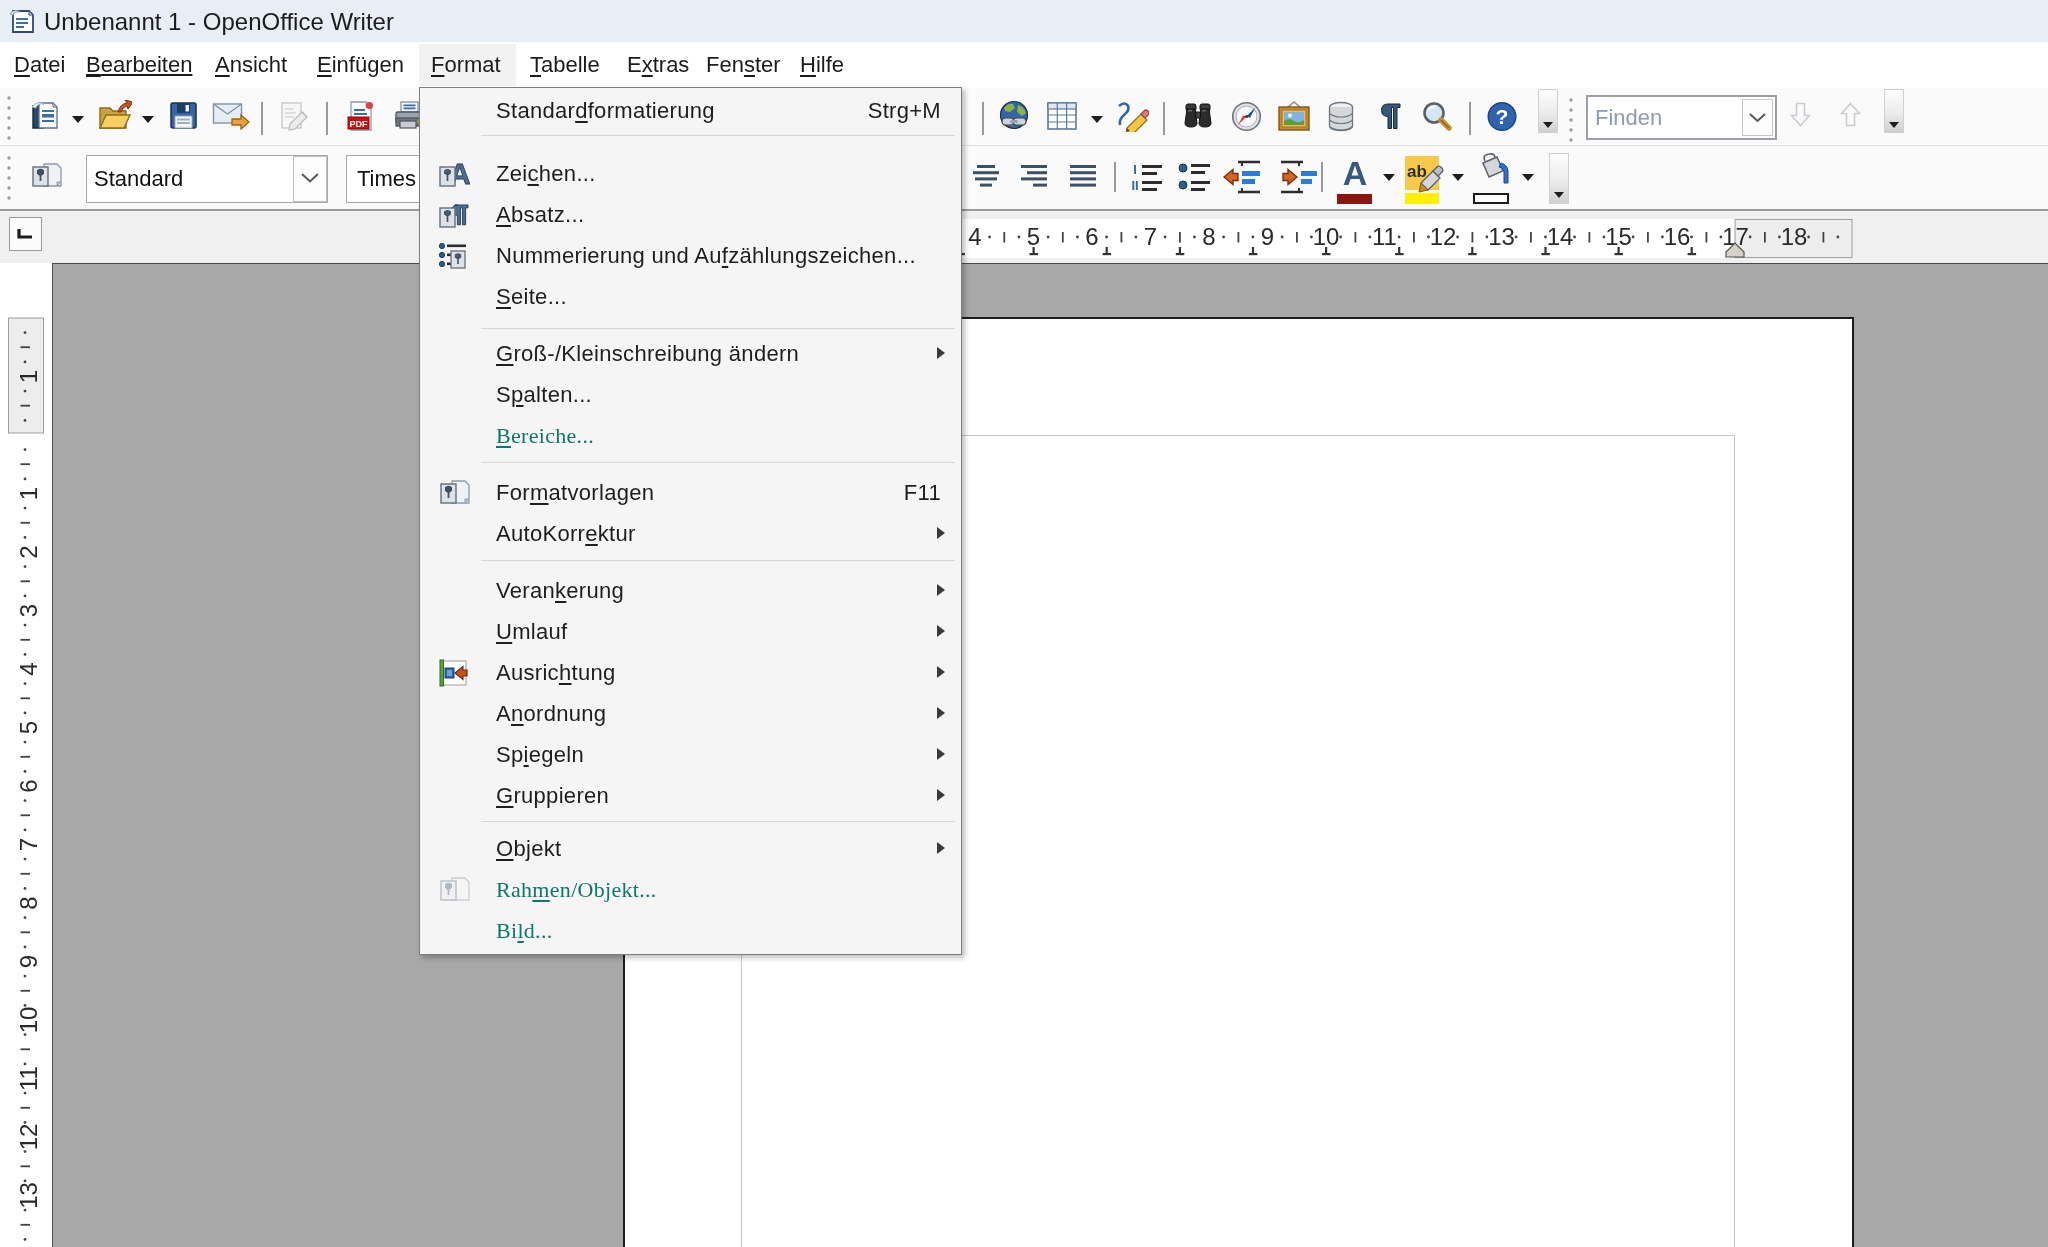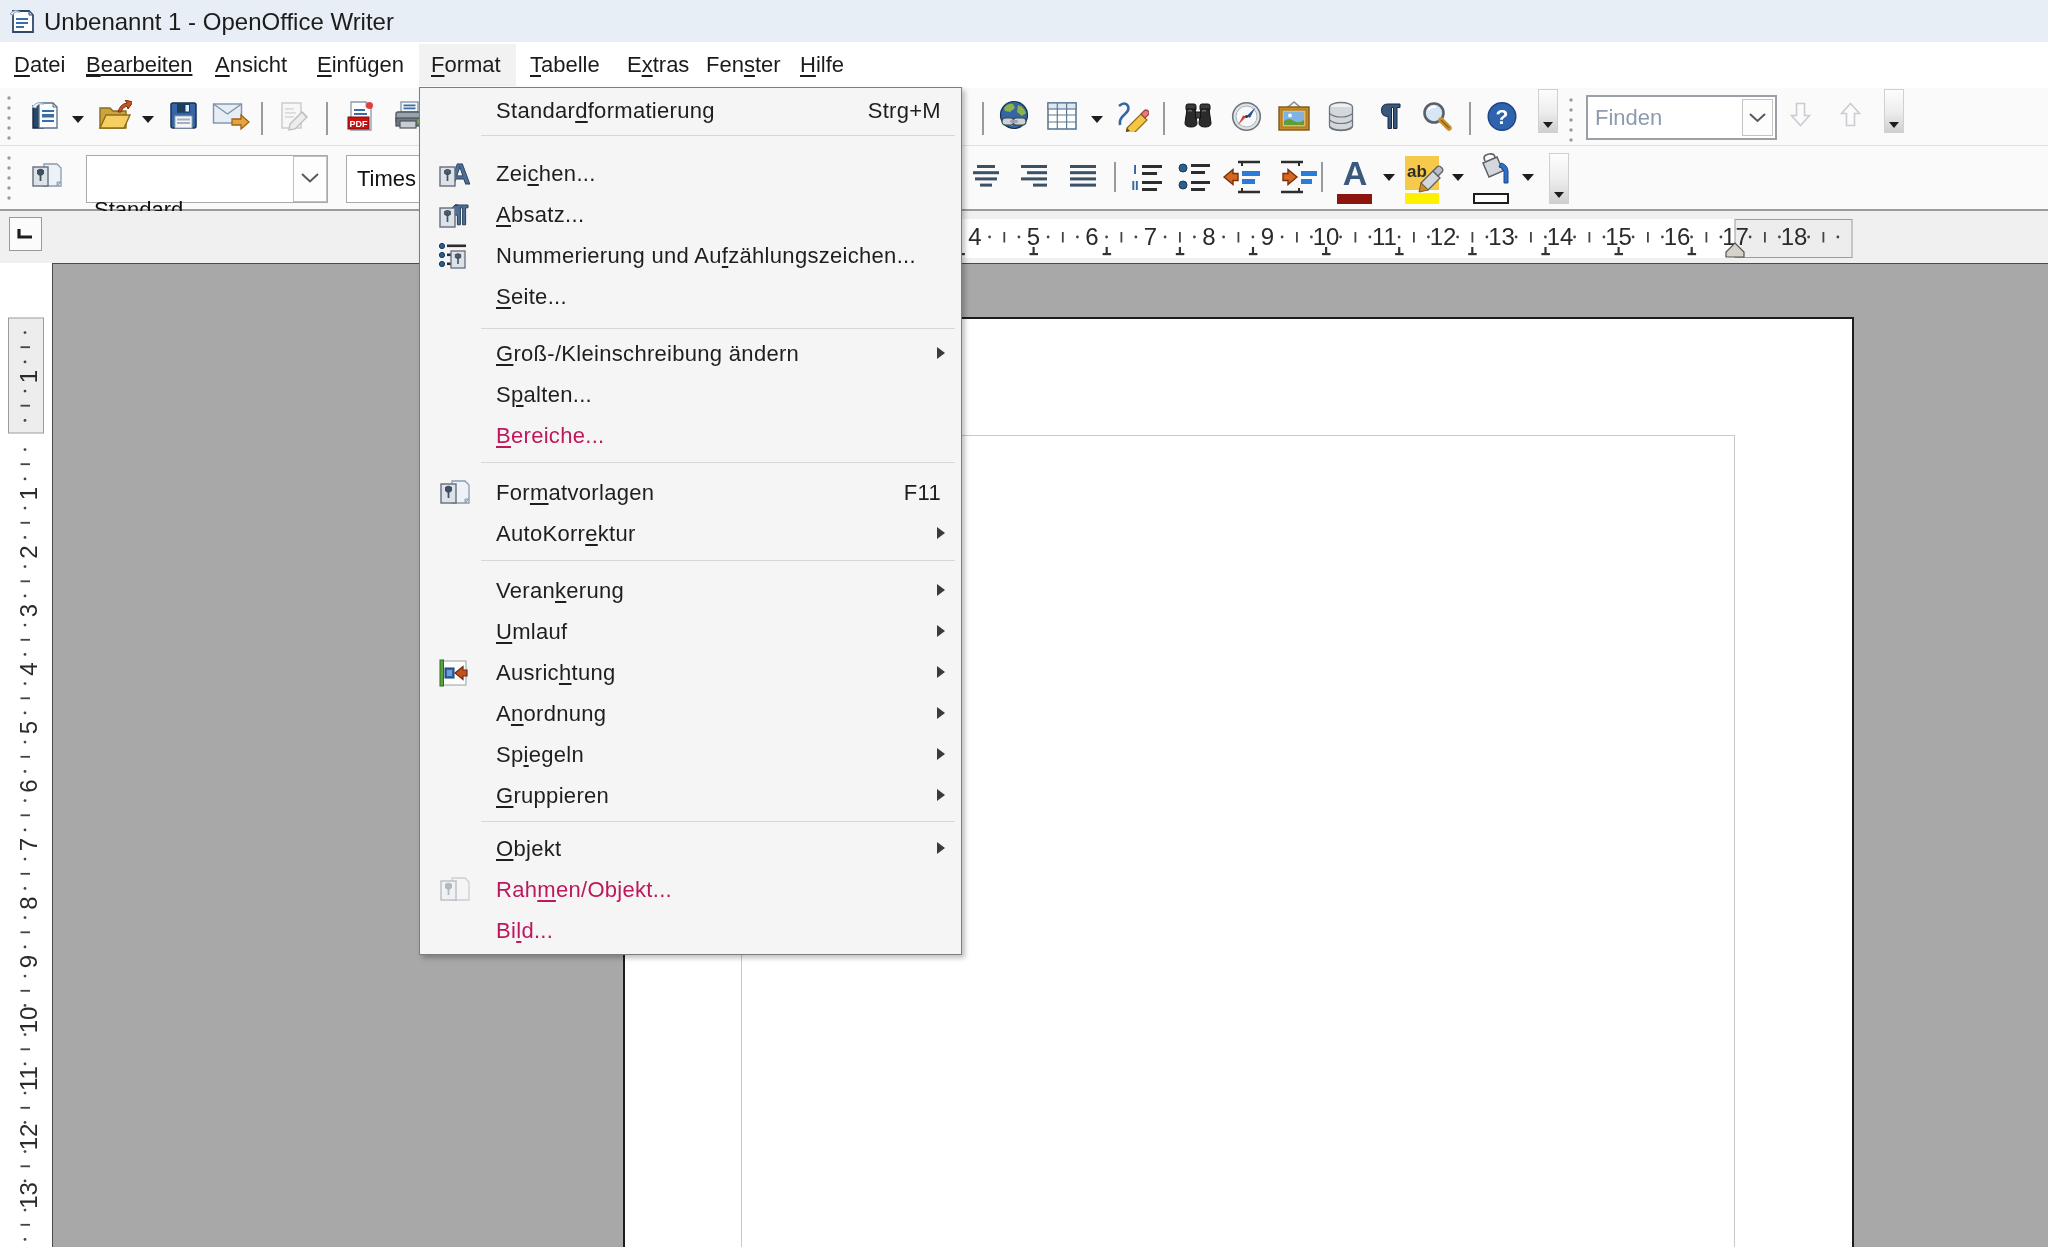--- a/index.html
+++ b/index.html
@@ -1,20 +1,20 @@
 <!DOCTYPE html>
 <html><head><meta charset="utf-8"><style>
 *{margin:0;padding:0;box-sizing:border-box;}
 body{width:2048px;height:1247px;overflow:hidden;position:relative;background:#fff;font-family:'Liberation Sans',sans-serif;-webkit-font-smoothing:antialiased;}
 .ab{position:absolute;}
 u{text-decoration-thickness:2px;text-underline-offset:3px;}
 .mi{position:relative;height:41px;line-height:41px;font-size:22px;letter-spacing:0.3px;color:#1e1e1e;white-space:nowrap;}
 .mi .t{position:absolute;left:76px;top:0;}
 .mi .sc{position:absolute;right:20px;top:0;text-align:center;}
-.mi.dis{color:#be185d;}
+.mi.dis{color:#0f766e;font-family:Liberation Serif, serif;}
 .msep{position:relative;}
 .msep div{position:absolute;left:61px;right:6px;height:1px;background:#d7d7d7;}
 .arr{position:absolute;right:16px;top:14px;width:0;height:0;border-left:8px solid #3a3a3a;border-top:6.5px solid transparent;border-bottom:6.5px solid transparent;}
 .vsep1{position:absolute;top:102px;width:2px;height:33px;background:#9a9a9a;}
 .vsep2{position:absolute;top:162px;width:2px;height:30px;background:#9a9a9a;}
 .dd{position:absolute;width:0;height:0;border-top:7px solid #1d1d1d;border-left:6px solid transparent;border-right:6px solid transparent;}
 .ofl{position:absolute;width:20px;background:linear-gradient(#fdfdfd,#ececec 55%,#cfcfcf);border:1px solid #d0d0d0;}
 .ofl i{position:absolute;left:50%;margin-left:-5px;width:0;height:0;border-top:6px solid #1d1d1d;border-left:5px solid transparent;border-right:5px solid transparent;}
 </style></head><body>
 <div class="ab" style="left:0;top:0;width:2048px;height:42px;background:#e8eef6;"></div>
@@ -210,21 +210,21 @@
     <circle cx="2" cy="42" r="1.7" fill="#9a9a9a"></circle>
   </svg>
 <svg class="ab" style="left:30px;top:160px;" width="34" height="31" viewBox="0 0 34 31">
 <path d="M14 4 h13 l4 4 v18 h-17 z" fill="#eef2f7" stroke="#8a9ab0" stroke-width="1.3"></path>
 <path d="M27 26 l4 -4 h-4 z" fill="#c3cfdd" stroke="#8a9ab0" stroke-width="1"></path>
 <rect x="3" y="7" width="15" height="19" fill="#dde2e8" stroke="#646e7a" stroke-width="1.4"></rect>
 <path d="M10.5 11 v10 M7 13 h7 M7 11 h7" stroke="#3f5062" stroke-width="1.8" fill="none"></path>
 <circle cx="10.5" cy="12.2" r="2.6" fill="none" stroke="#3f5062" stroke-width="1.5"></circle>
 </svg>
 <div class="ab" style="left:86px;top:155px;width:242px;height:48px;background:#fff;border:1px solid #a9a9a9;"></div>
-<div class="ab" style="left:94px;top:155px;height:48px;line-height:48px;font-size:22px;color:#111;margin-top:31px;">Standard</div>
+<div class="ab" style="left:94px;top:155px;height:48px;line-height:48px;font-size:22px;color:#111;">Standard</div>
 <div class="ab" style="left:293px;top:156px;width:34px;height:46px;background:#fdfdfd;border:1px solid #c0c0c0;"></div>
 <svg class="ab" style="left:300px;top:172px;" width="20" height="12" viewBox="0 0 20 12">
     <path d="M2 2 l8 7.5 l8 -7.5" fill="none" stroke="#55595e" stroke-width="2"></path>
   </svg>
 <div class="ab" style="left:346px;top:155px;width:100px;height:48px;background:#fff;border:1px solid #a9a9a9;border-right:none;"></div>
 <div class="ab" style="left:357px;top:155px;height:48px;line-height:48px;font-size:22px;color:#111;">Times New Roman</div>
 <svg class="ab" style="left:973px;top:165px;" width="26" height="27" viewBox="0 0 26 27">
     <rect x="4.0" y="0.0" width="18" height="3" fill="#3d5166"></rect>
     <rect x="0.0" y="6.2" width="26" height="3" fill="#3d5166"></rect>
     <rect x="2.0" y="12.4" width="22" height="3" fill="#3d5166"></rect>

